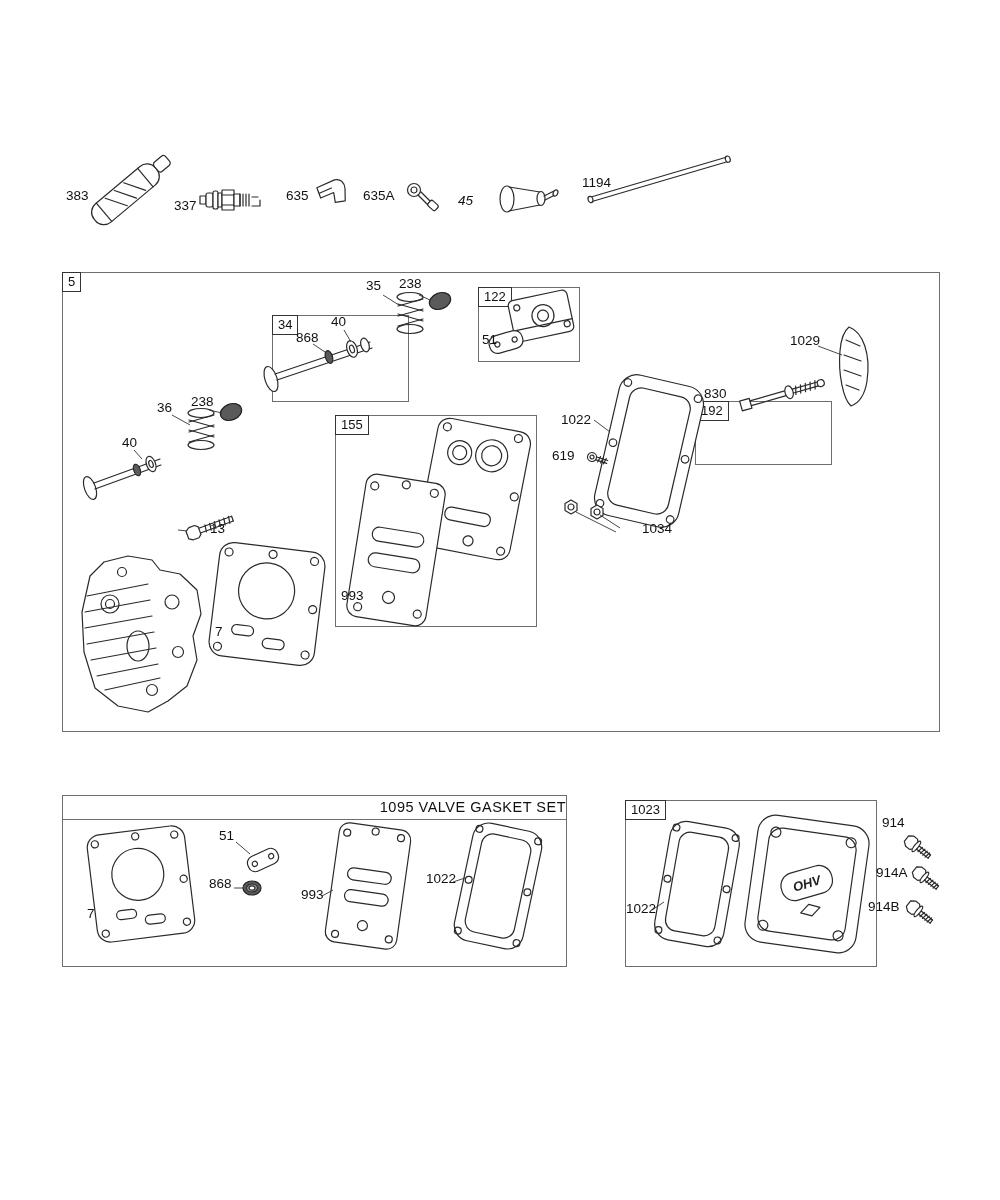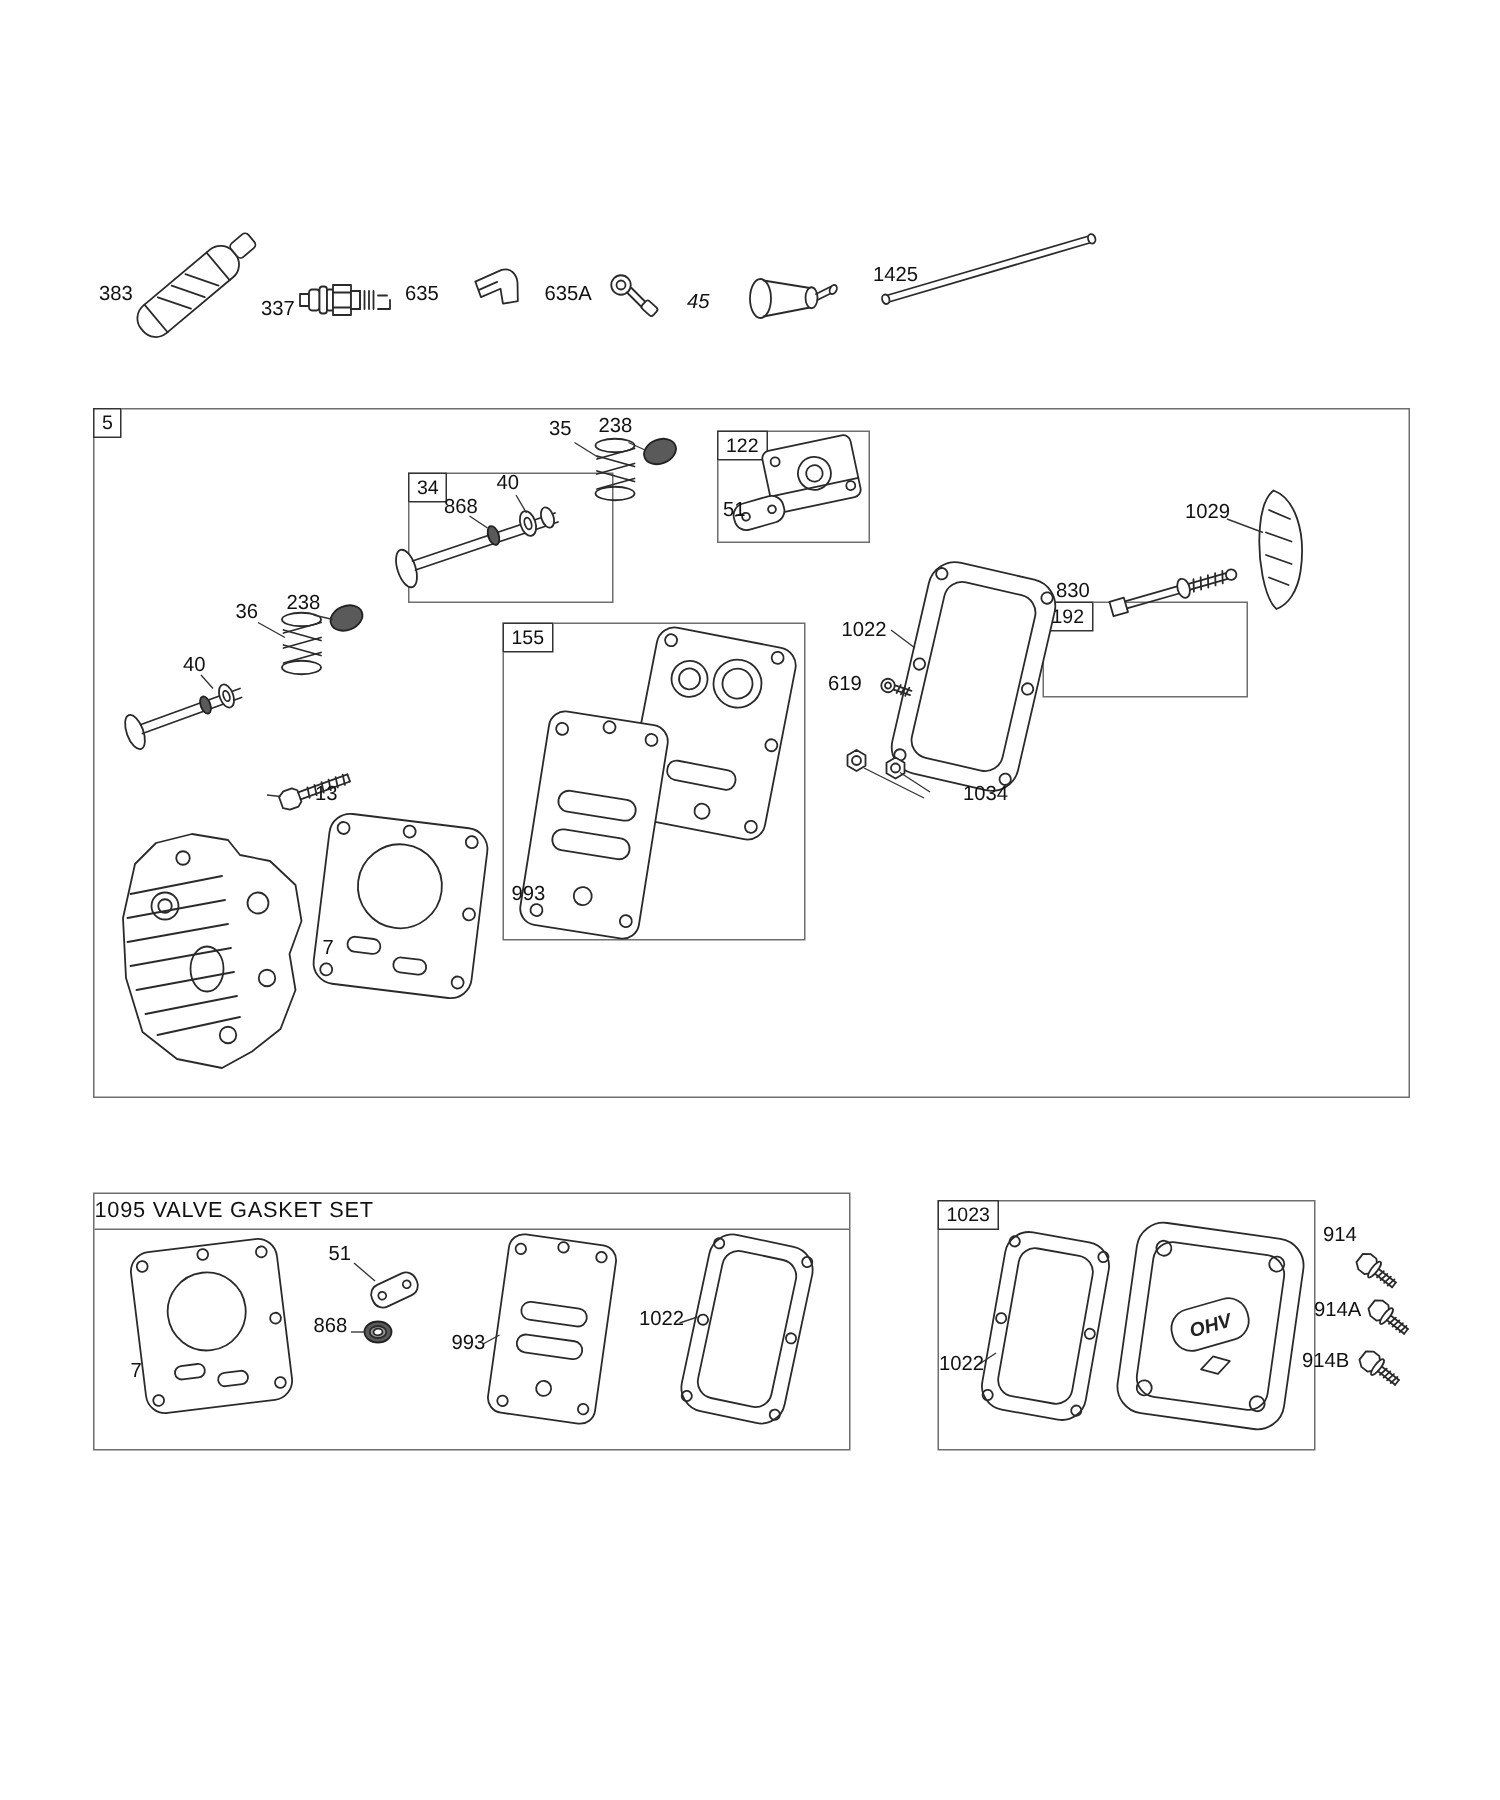--- a/index.html
+++ b/index.html
@@ -2,21 +2,21 @@
 <html><head>
 <meta charset="utf-8">
 <style>
   html,body{margin:0;padding:0;background:#fff;}
   #canvas{position:relative;width:1000px;height:1200px;background:#fff;overflow:hidden;
           font-family:"Liberation Sans",sans-serif;}
   .box{position:absolute;border:1px solid #6e6e6e;background:transparent;}
   .corner{position:absolute;left:-1px;top:-1px;border:1px solid #333;background:#fff;
           font-size:13px;color:#111;padding:1px 5px;line-height:16px;}
   .lbl{position:absolute;font-size:13.5px;color:#111;white-space:nowrap;line-height:15px;}
-  .set-title{border-bottom:1px solid #6e6e6e;text-align:left;font-size:14.5px;color:#111;
+  .set-title{border-bottom:1px solid #6e6e6e;text-align:right;font-size:14.5px;color:#111;
              padding:3px 0 4px 0;letter-spacing:.5px;}
   #art{position:absolute;left:0;top:0;}
   .part{stroke:#2a2a2a;stroke-width:1.2;fill:none;stroke-linecap:round;stroke-linejoin:round;}
   .fillw{fill:#fff;}
   .dark{fill:#5a5a5a;stroke:#222;}
   .leader{stroke:#333;stroke-width:0.9;}
   .logo-text{font:italic 700 13px "Liberation Sans",sans-serif;fill:#222;stroke:none;}
 </style>
 </head>
 <body>
@@ -412,24 +412,24 @@
       <line x1="236" y1="842" x2="250" y2="854"></line>
       <line x1="234" y1="888" x2="243" y2="888"></line>
       <line x1="322" y1="896" x2="333" y2="890"></line>
       <line x1="453" y1="882" x2="465" y2="878"></line>
       <line x1="652" y1="910" x2="664" y2="902"></line>
     </g>
   </svg>
 
   <div class="lbl" style="left:66px;top:188px;">383</div>
   <div class="lbl" style="left:174px;top:198px;">337</div>
-  <div class="lbl" style="left:270px;top:188px;">635</div>
+  <div class="lbl" style="left:286px;top:188px;">635</div>
   <div class="lbl" style="left:363px;top:188px;">635A</div>
   <div class="lbl" style="left:458px;top:193px;font-style:italic;">45</div>
-  <div class="lbl" style="left:582px;top:175px;">1425</div>
+  <div class="lbl" style="left:582px;top:175px;">1194</div>
 
   <div class="lbl" style="left:366px;top:278px;">35</div>
   <div class="lbl" style="left:399px;top:276px;">238</div>
   <div class="lbl" style="left:296px;top:330px;">868</div>
   <div class="lbl" style="left:331px;top:314px;">40</div>
   <div class="lbl" style="left:482px;top:332px;">51</div>
   <div class="lbl" style="left:790px;top:333px;">1029</div>
   <div class="lbl" style="left:704px;top:386px;">830</div>
   <div class="lbl" style="left:561px;top:412px;">1022</div>
   <div class="lbl" style="left:552px;top:448px;">619</div>

